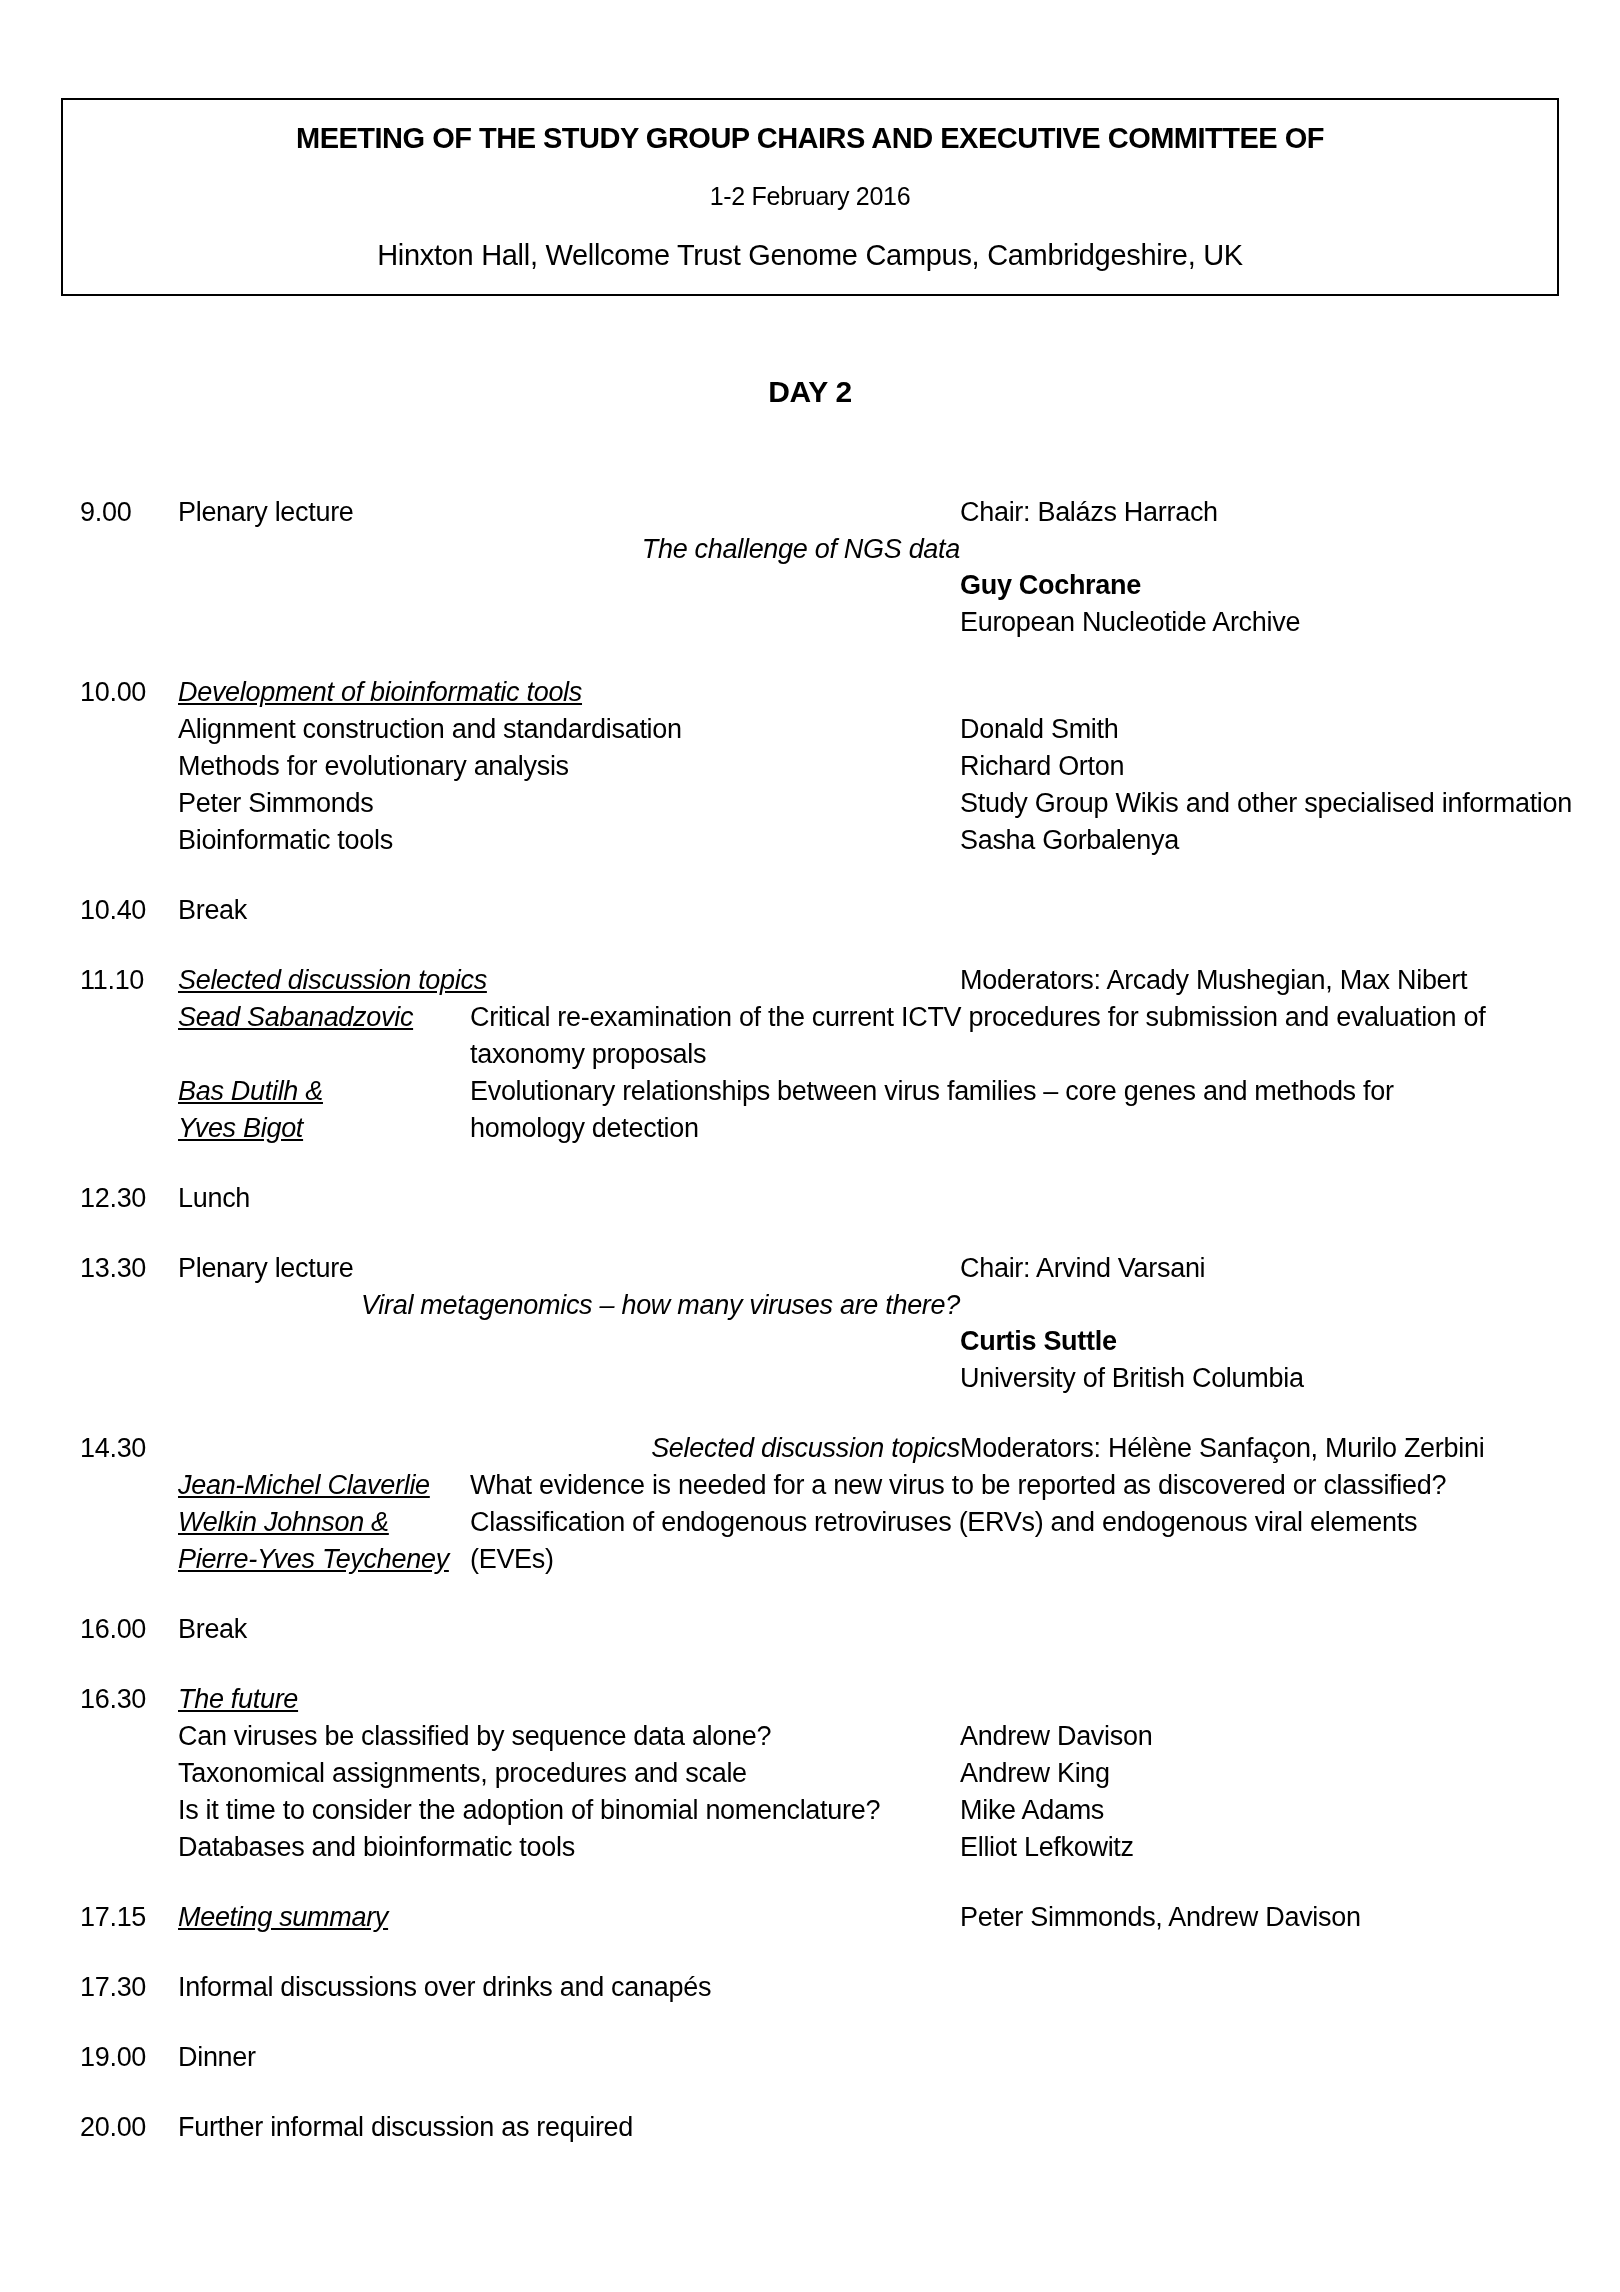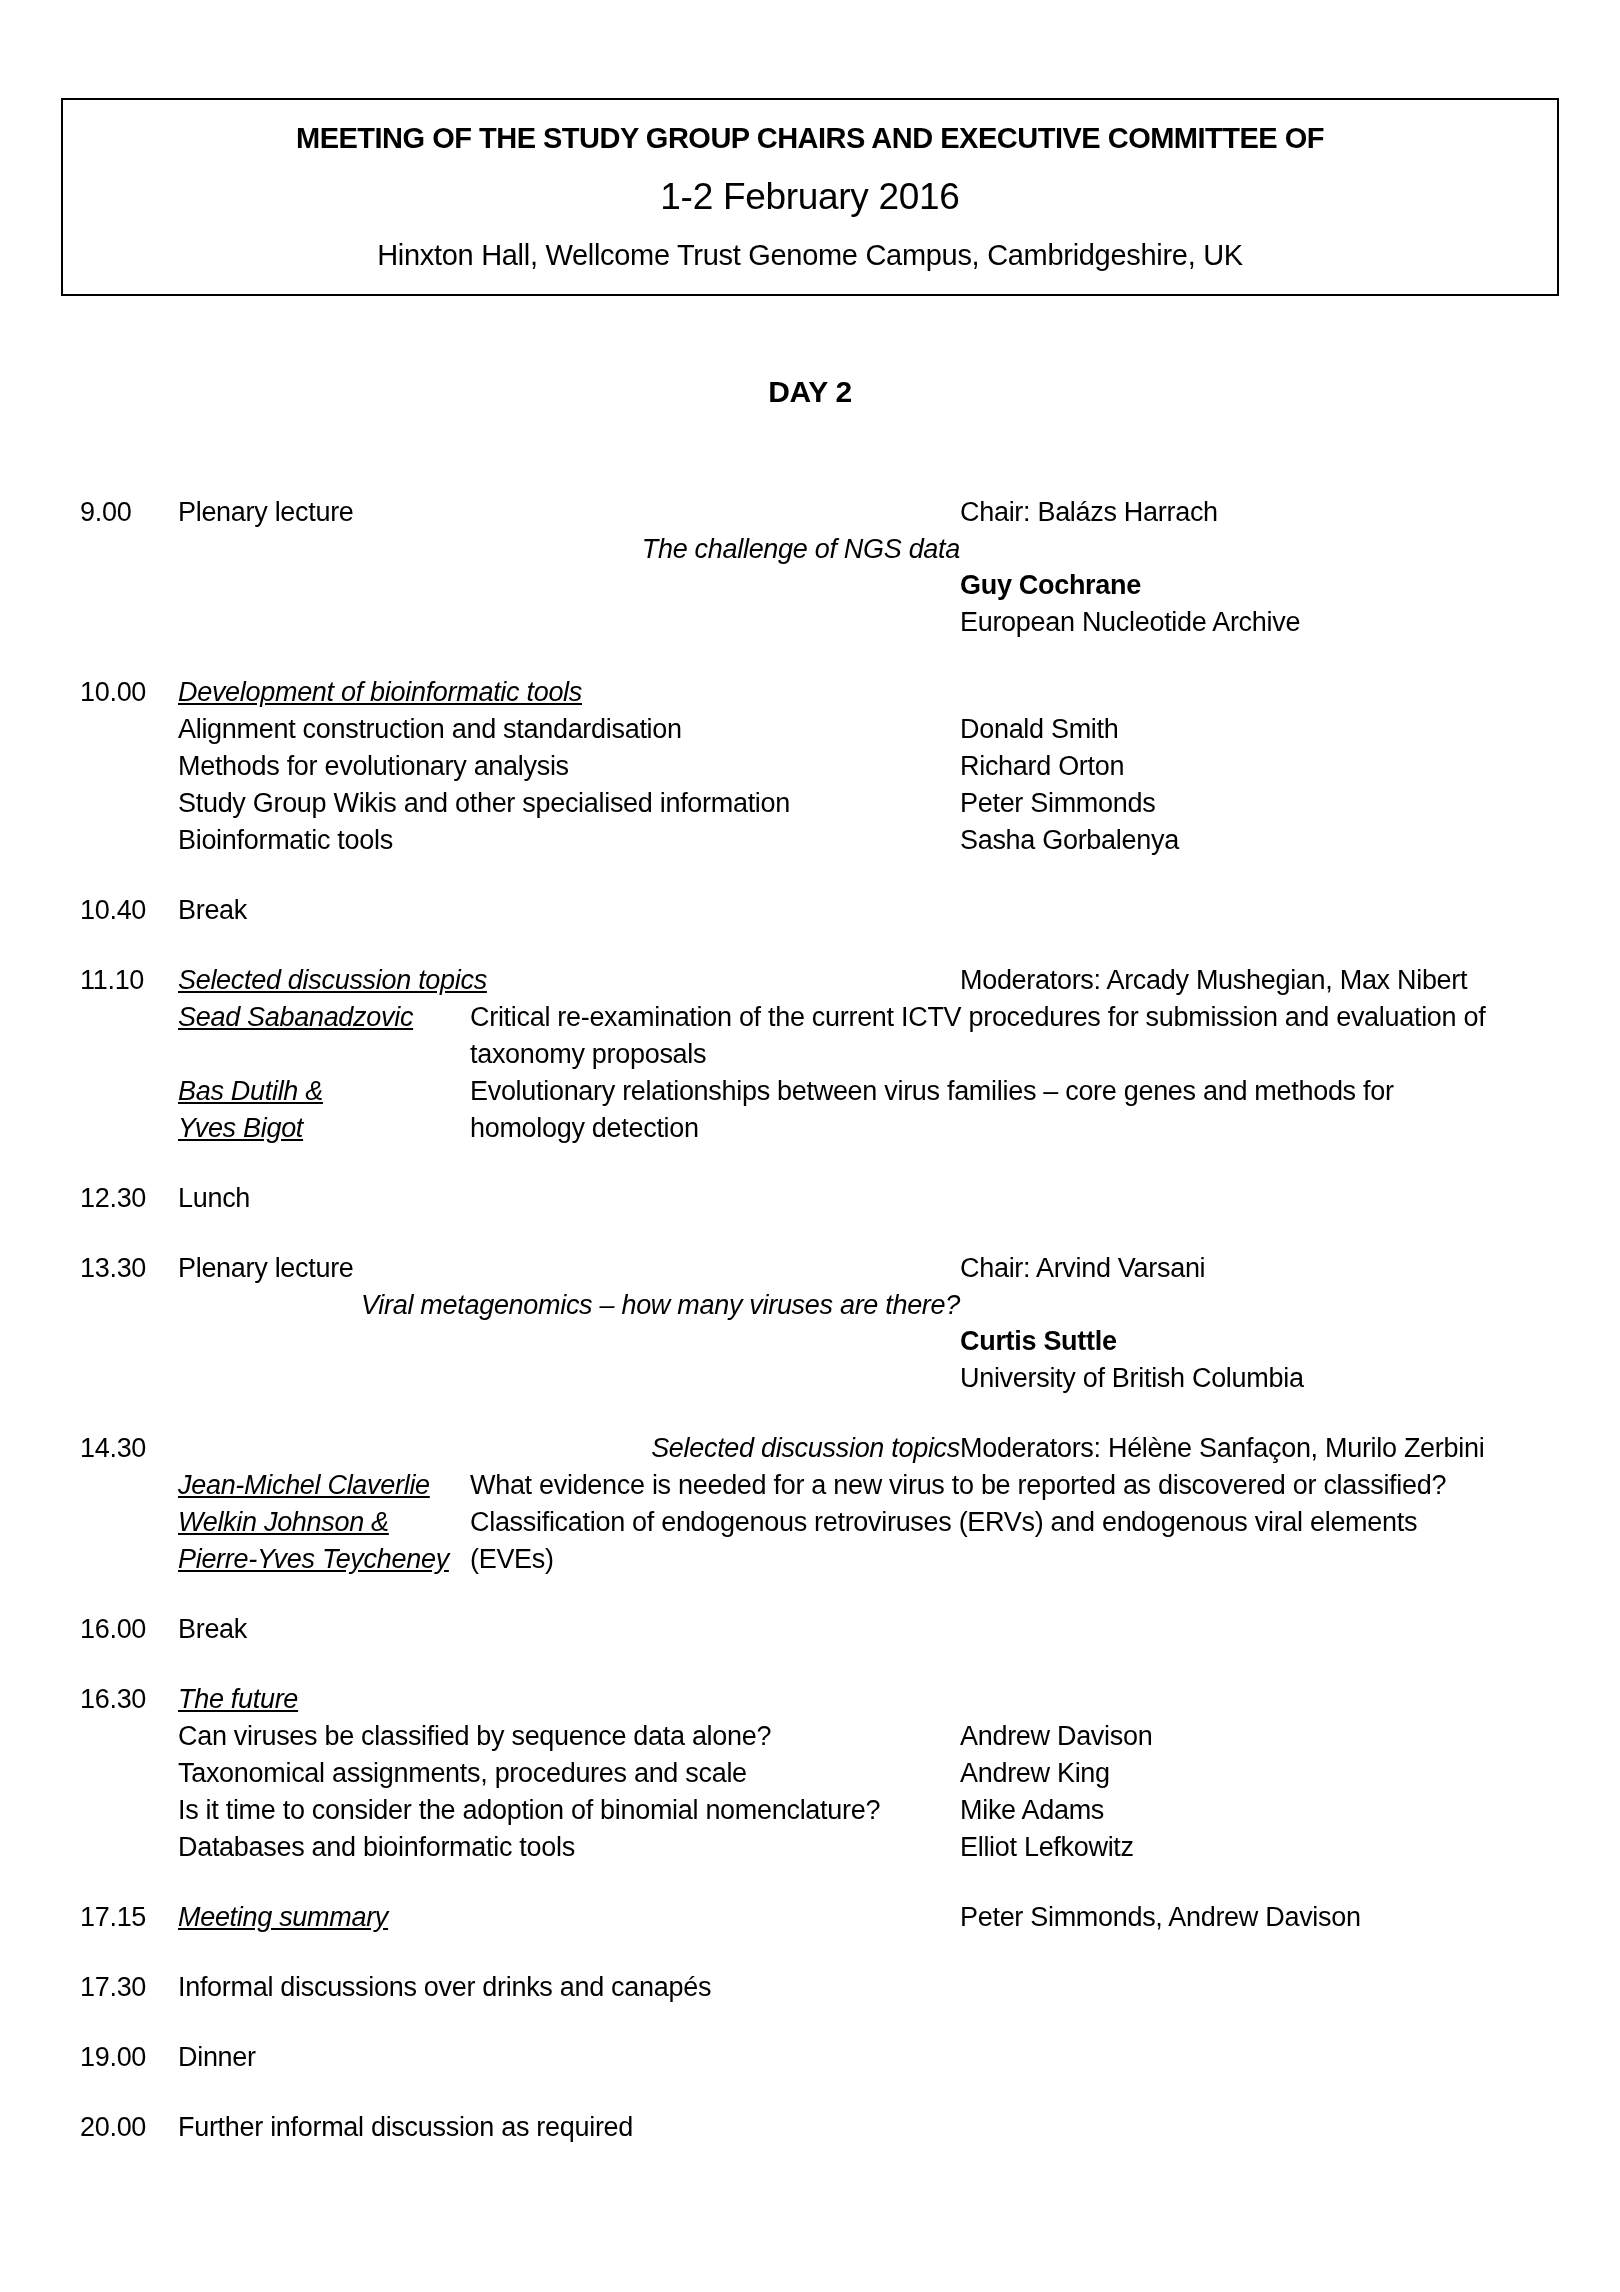--- a/index.html
+++ b/index.html
@@ -25,21 +25,21 @@
     padding: 13.7px 9.8px 15.7px 9.8px;
     box-sizing: border-box;
   }
   .header-title {
     font-size: 29px;
     font-weight: bold;
     line-height: 48px;
     letter-spacing: -0.5px;
   }
   .header-date {
-    font-size: 37px;
+    font-size: 25px;
     line-height: 45px;
     margin-top: 12.7px;
   }
   .header-venue {
     font-size: 29px;
     line-height: 45px;
     margin-top: 13.7px;
   }
 
   
@@ -115,22 +115,22 @@
         <div class="line">Alignment construction and standardisation</div>
         <div class="line">Donald Smith</div>
       </div>
       <div class="row">
         <div></div>
         <div class="line">Methods for evolutionary analysis</div>
         <div class="line">Richard Orton</div>
       </div>
       <div class="row">
         <div></div>
+        <div class="line">Peter Simmonds</div>
         <div class="line">Study Group Wikis and other specialised information</div>
-        <div class="line">Peter Simmonds</div>
       </div>
       <div class="row">
         <div></div>
         <div class="line">Bioinformatic tools</div>
         <div class="line">Sasha Gorbalenya</div>
       </div>
     </div>
 
     <div class="section">
       <div class="row">

